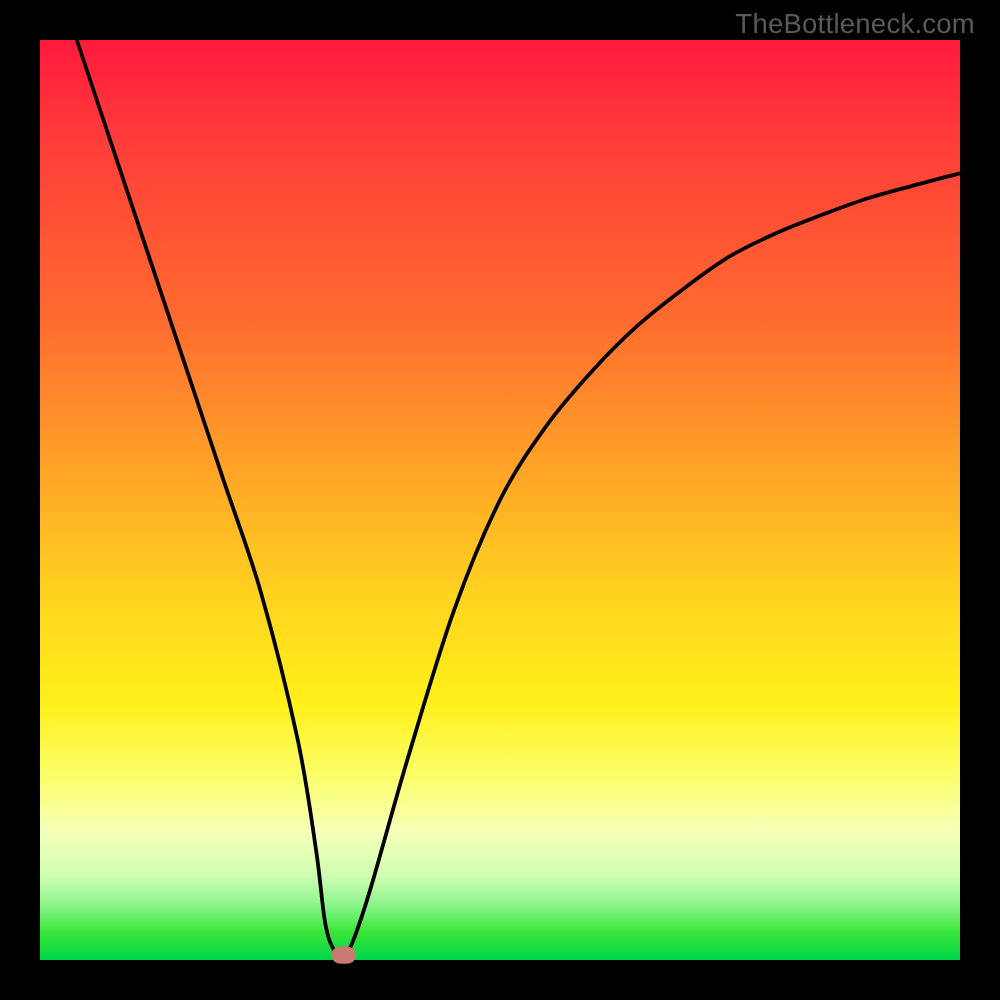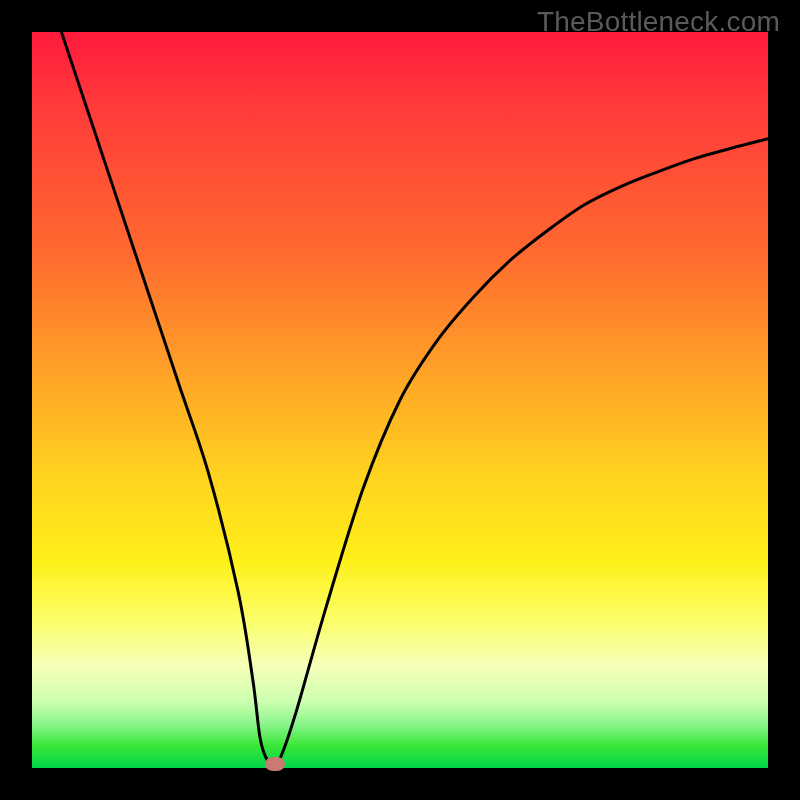--- a/index.html
+++ b/index.html
@@ -40,21 +40,21 @@
       #8cf58c 94%,
       #39e639 97%,
       #00d64a 100%
     );
   }
   .watermark {
     position: absolute;
     top: 6px;
     right: 20px;
     color: #5a5a5a;
-    font-size: 28px;
+    font-size: 22px;
     font-weight: 500;
     letter-spacing: 0.2px;
     user-select: none;
   }
   svg.curve {
     position: absolute;
     left: 0;
     top: 0;
     width: 736px;
     height: 736px;

